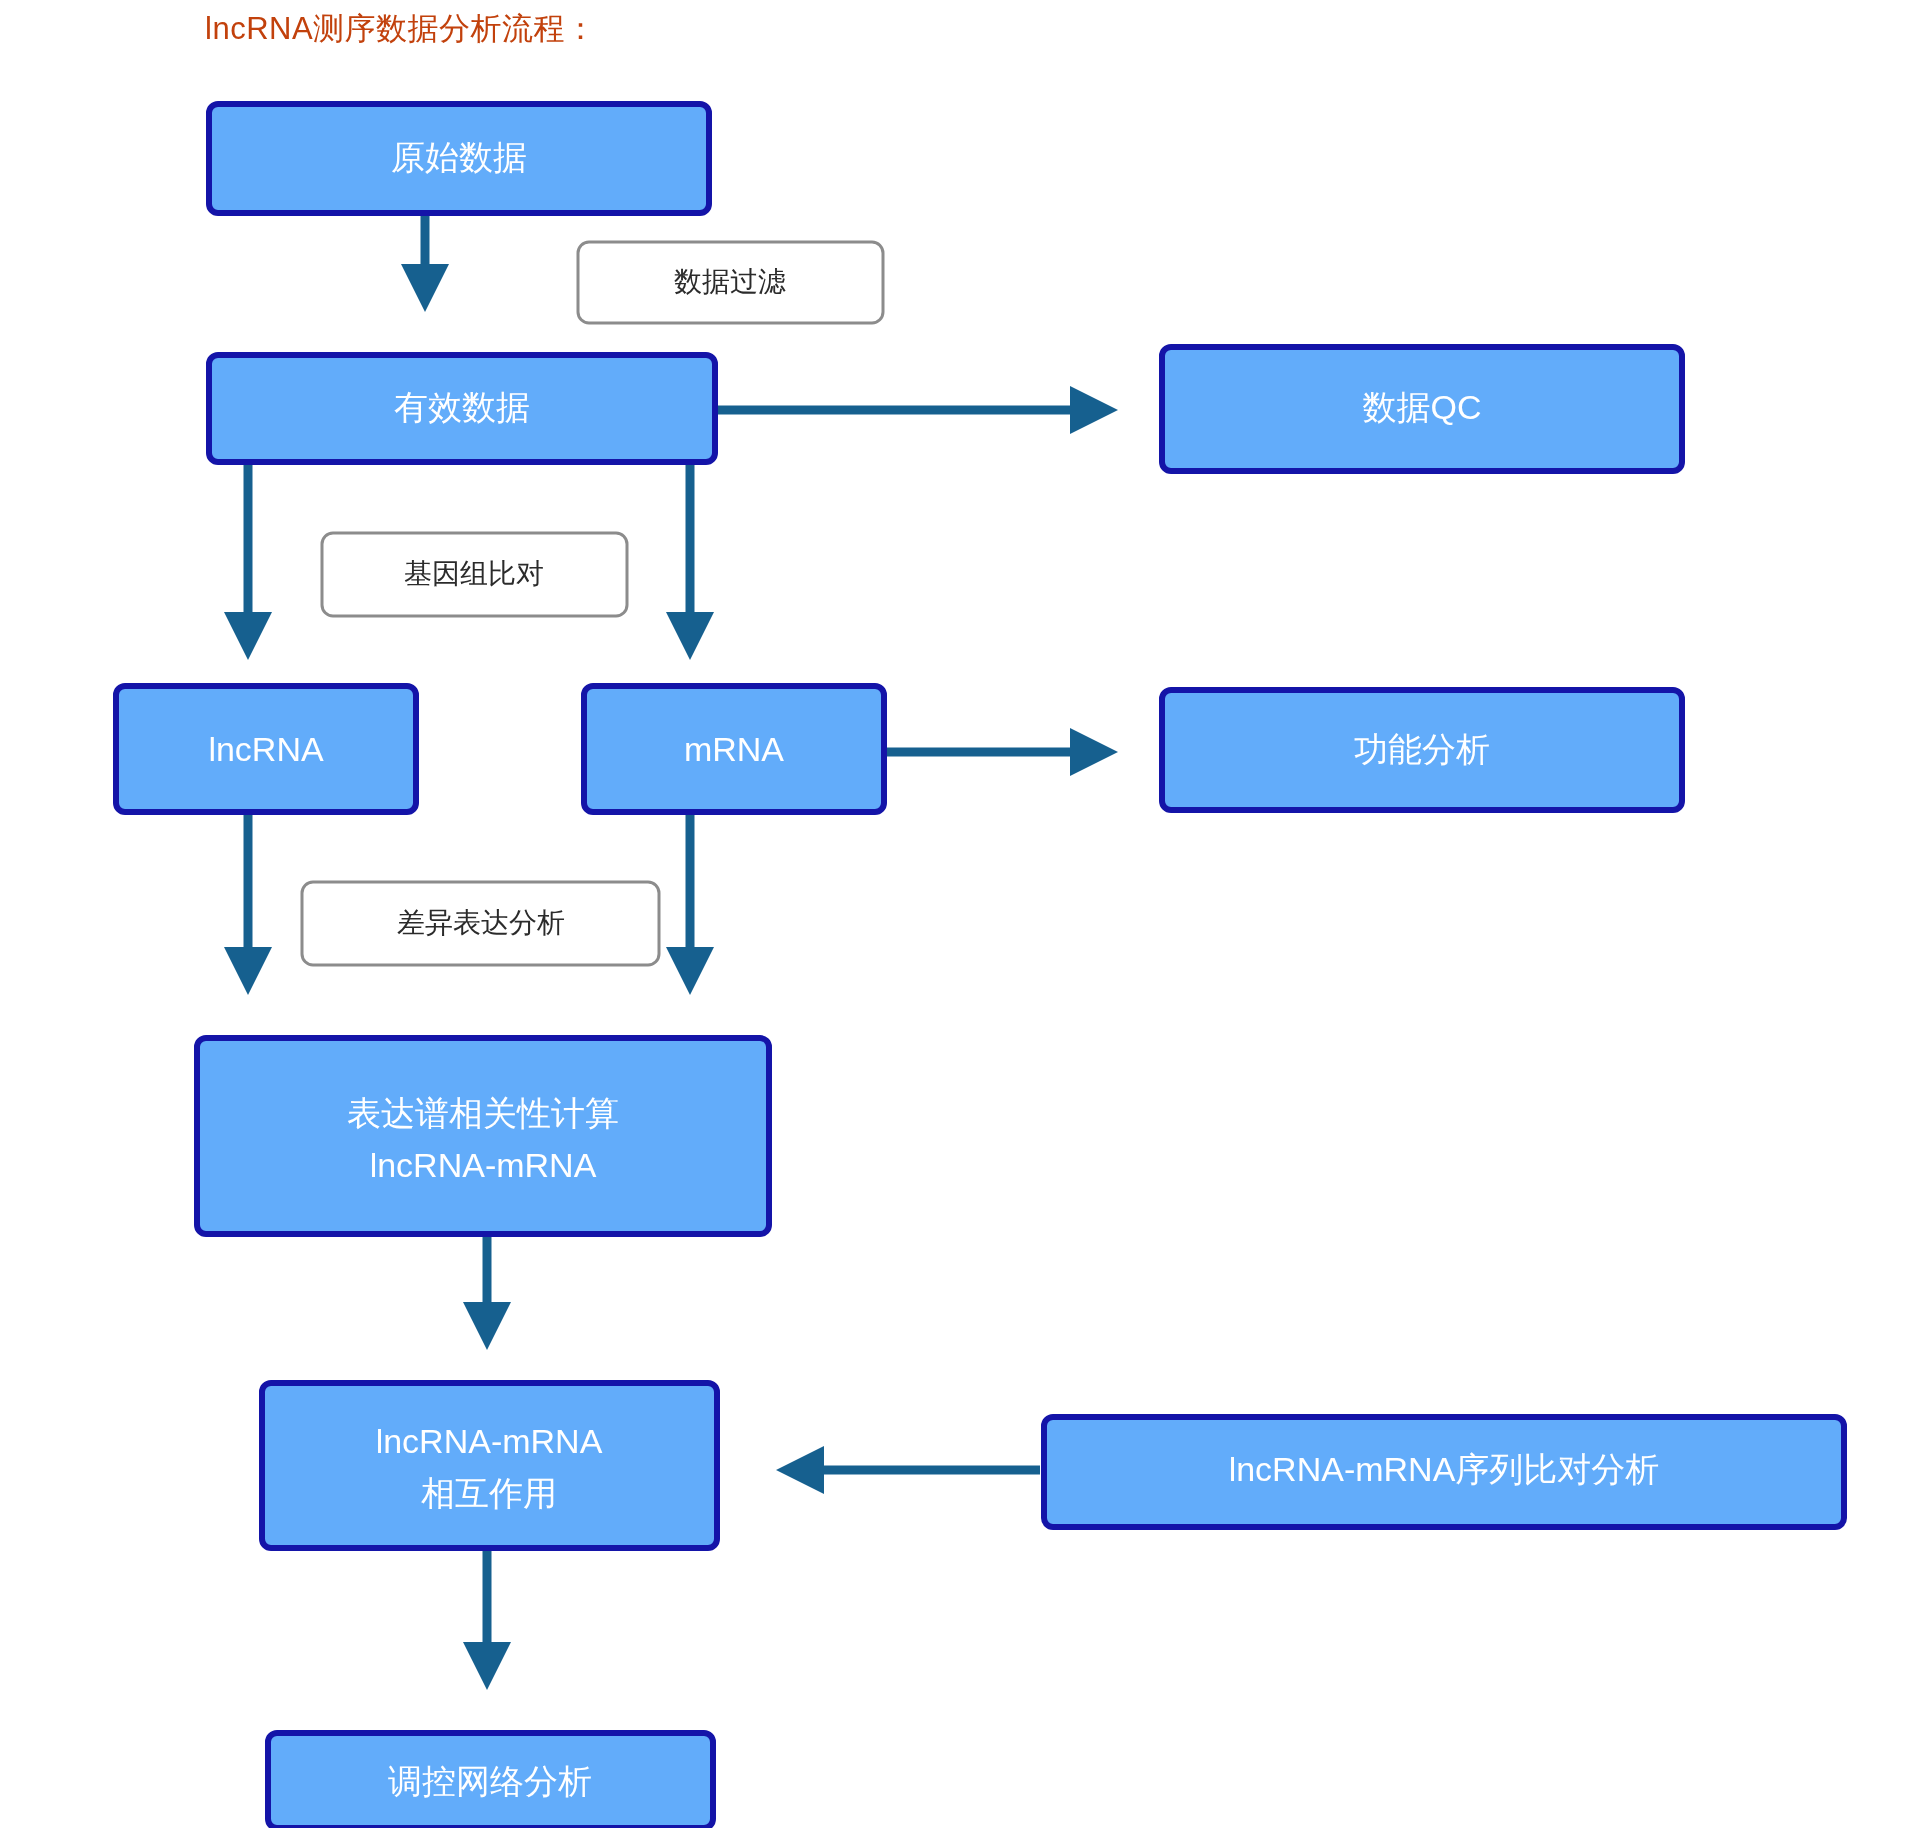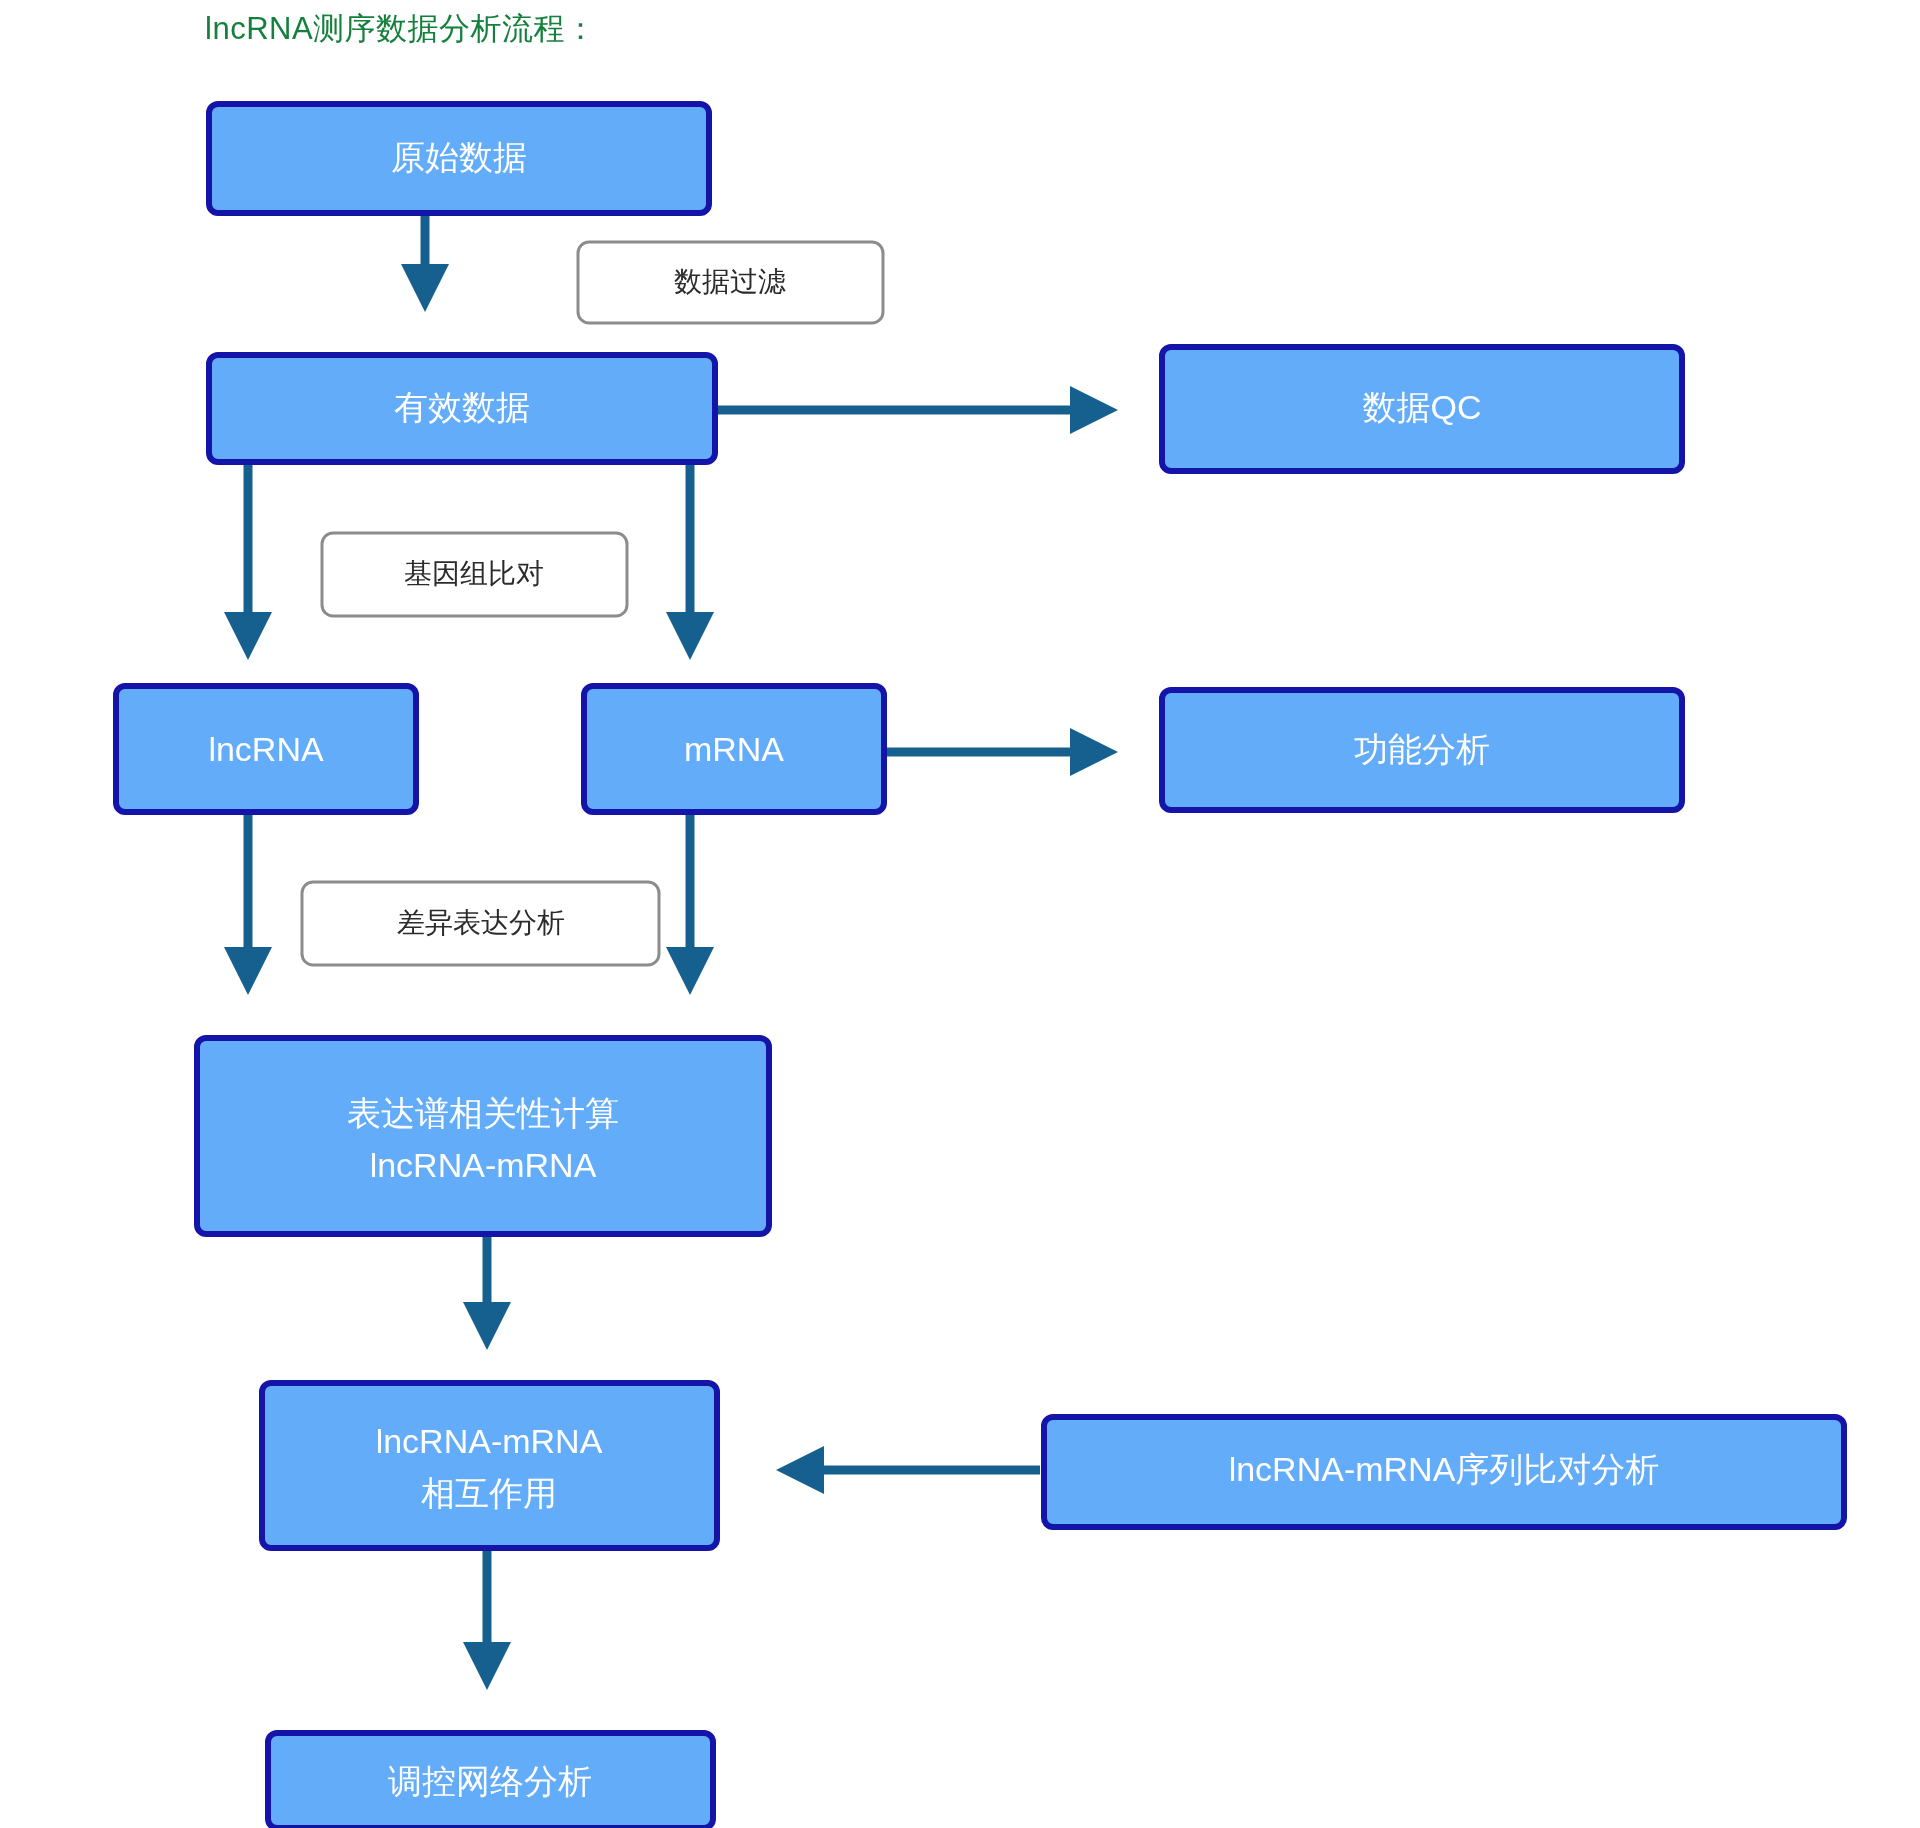--- a/index.html
+++ b/index.html
@@ -19,21 +19,21 @@
     left: 0;
     top: 0;
     width: 1920px;
     height: 1828px;
   }
   .diagram-title {
     position: absolute;
     left: 205px;
     top: 8px;
     font-size: 31px;
-    color: #15803d;
+    color: #c2410c;
     letter-spacing: 0.5px;
     white-space: nowrap;
   }
   svg.flow-canvas {
     position: absolute;
     left: 0;
     top: 0;
     width: 1920px;
     height: 1828px;
   }

